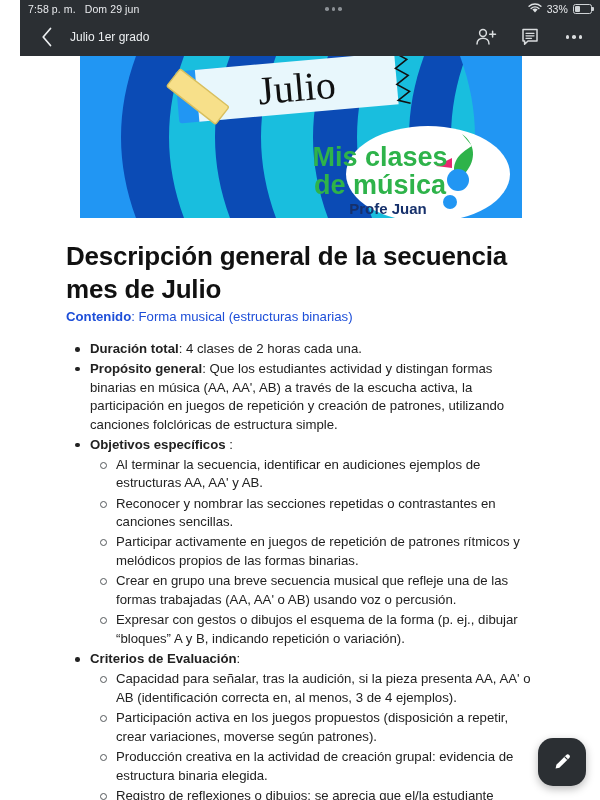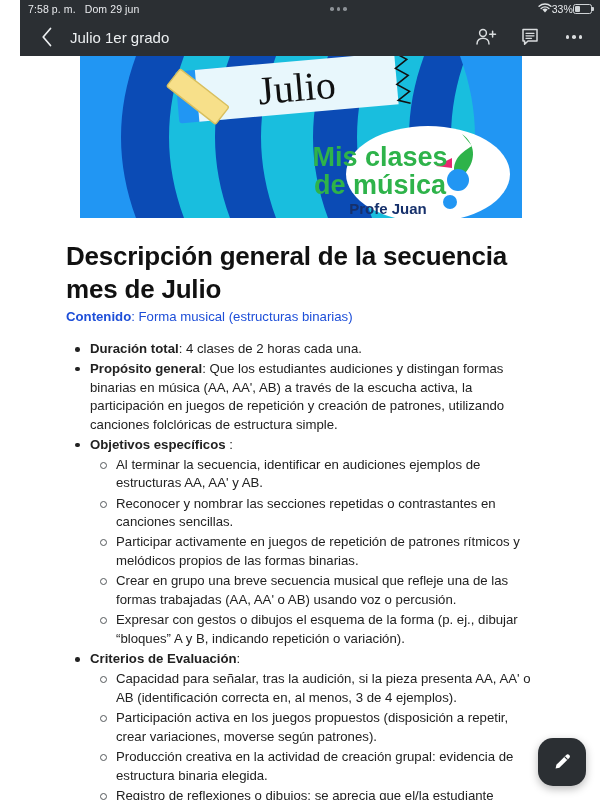--- a/index.html
+++ b/index.html
@@ -12,36 +12,36 @@
 
   
   .statusbar {
     height:18px; background:#2b2f33; color:#e8eaed;
     display:flex; align-items:center; justify-content:space-between;
     padding:0 8px; font-size:10.5px; letter-spacing:0.1px;
   }
   .sb-left { display:flex; align-items:center; gap:9px; white-space:nowrap; }
   .sb-center { display:flex; align-items:center; gap:3px; }
   .dot3 { width:3.5px; height:3.5px; border-radius:50%; background:#8c9196; }
-  .sb-right { display:flex; align-items:center; white-space:nowrap; }
+  .sb-right { display:flex; align-items:center; gap:5px; white-space:nowrap; }
   .batt { position:relative; width:19px; height:10px; border:1.3px solid #cfd3d6;
           border-radius:2.5px; display:inline-block; }
   .batt::after { content:""; position:absolute; right:-3.4px; top:2.4px;
                  width:2px; height:4px; background:#cfd3d6; border-radius:0 1px 1px 0; }
   .batt i { position:absolute; left:1.4px; top:1.4px; bottom:1.4px;
             width:5px; background:#cfd3d6; border-radius:1px; display:block; }
 
   
   .appbar {
     height:38px; background:#2b2f33; color:#eceff1;
     display:flex; align-items:center; padding:0 14px;
   }
   .back { width:26px; height:26px; display:flex; align-items:center; justify-content:center;
           cursor:pointer; flex:0 0 auto; }
-  .appbar-title { font-size:15px; margin-left:10px; flex:1 1 auto; white-space:nowrap;
+  .appbar-title { font-size:12px; margin-left:10px; flex:1 1 auto; white-space:nowrap;
                   overflow:hidden; text-overflow:ellipsis; font-weight:400; }
   .actions { display:flex; align-items:center; gap:20px; }
   .act { width:24px; height:24px; display:flex; align-items:center; justify-content:center;
          cursor:pointer; }
   .kebab { display:flex; gap:3px; align-items:center; }
   .kebab span { width:3.6px; height:3.6px; border-radius:50%; background:#d9dcde; }
 
   
   .doc { position:absolute; top:56px; left:0; right:0; bottom:0; background:#fff; overflow:hidden; }
 
@@ -179,21 +179,21 @@
         <b>Contenido</b><span>: Forma musical (estructuras binarias)</span>
       </p>
 
       <ul class="lvl1">
 
         <li>
           <span class="lbl">Duración total</span><span>: 4 clases de 2 horas cada una.</span>
         </li>
 
         <li>
-          <span class="lbl">Propósito general</span><span>: Que los estudiantes audiciones y distingan formas binarias en música (AA, AA', AB) a través de la escucha activa, la participación en juegos de repetición y creación de patrones, utilizando canciones folclóricas de estructura simple.</span>
+          <span class="lbl">Propósito general</span><span>: Que los estudiantes actividad y distingan formas binarias en música (AA, AA', AB) a través de la escucha activa, la participación en juegos de repetición y creación de patrones, utilizando canciones folclóricas de estructura simple.</span>
         </li>
 
         <li>
           <span class="lbl">Objetivos específicos</span><span> :</span>
           <ul class="lvl2">
             <li>Al terminar la secuencia, identificar en audiciones ejemplos de estructuras AA, AA' y AB.</li>
             <li>Reconocer y nombrar las secciones repetidas o contrastantes en canciones sencillas.</li>
             <li>Participar activamente en juegos de repetición de patrones rítmicos y melódicos propios de las formas binarias.</li>
             <li>Crear en grupo una breve secuencia musical que refleje una de las formas trabajadas (AA, AA' o AB) usando voz o percusión.</li>
             <li>Expresar con gestos o dibujos el esquema de la forma (p. ej., dibujar “bloques” A y B, indicando repetición o variación).</li>

